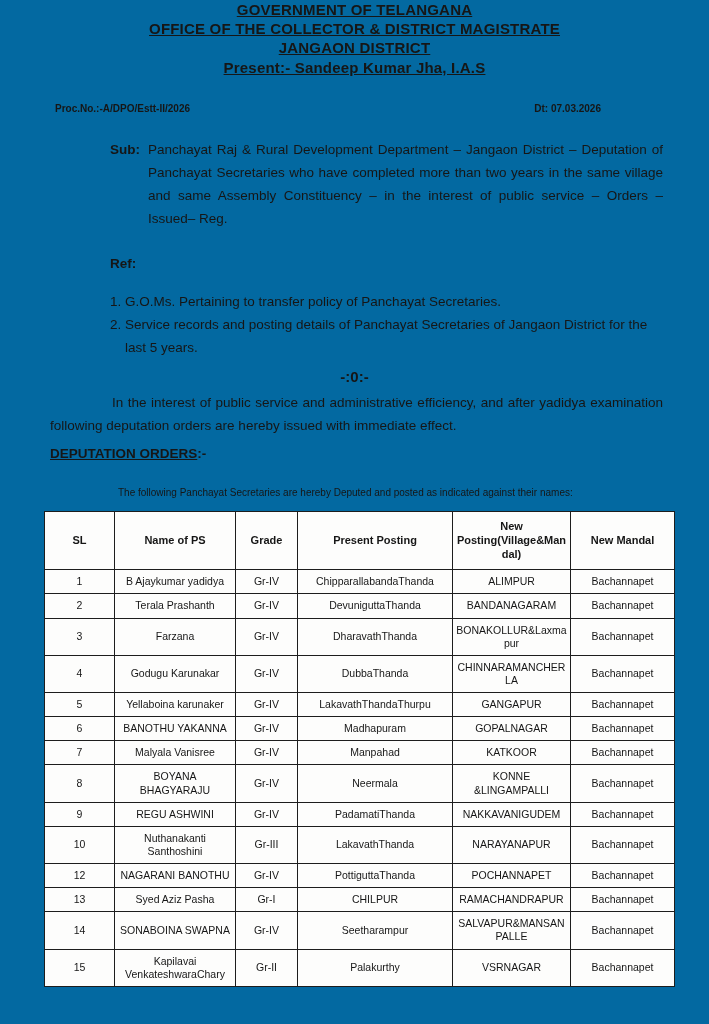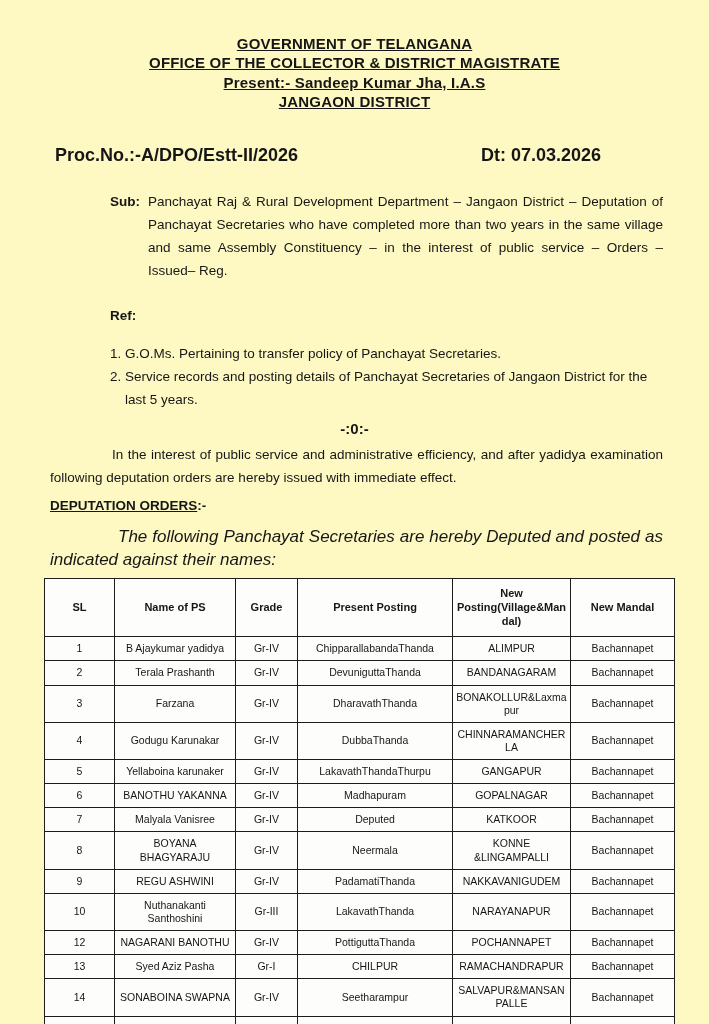--- a/index.html
+++ b/index.html
@@ -7,44 +7,43 @@
     background:#e9e9e9;
     font-family:"Liberation Sans", sans-serif;
     color:#161616;
     -webkit-font-smoothing:antialiased;
   }
   .page{
     position:relative;
     width:709px;
     height:1024px;
     margin:0 auto;
-    background:#fef9c3;
+    background:#0369a1;
     overflow:hidden;
     box-sizing:border-box;
-    padding-top:34px;
   }
   
   .letterhead{ text-align:center; }
   .letterhead .lh-line{
     font-weight:bold;
     font-size:15px;
     line-height:19px;
     text-decoration:underline;
     letter-spacing:.2px;
   }
   .letterhead .lh-present{ margin-top:1px; }
 
   
   .proc-row{
     display:flex;
     justify-content:space-between;
     padding:0 108px 0 55px;
-    margin-top:34px;
-    font-weight:bold;
-    font-size:18px;
+    margin-top:26px;
+    font-weight:bold;
+    font-size:10px;
   }
 
   
   .block{
     display:flex;
     padding:0 46px 0 110px;
     margin-top:24px;
     font-size:13.5px;
     line-height:23px;
   }
@@ -78,26 +77,25 @@
   .orders-heading{
     padding-left:50px;
     margin-top:9px;
     font-size:13.5px;
     font-weight:bold;
   }
   .orders-heading .uline{ text-decoration:underline; }
 
   .orders-intro{
     padding:0 46px 0 50px;
-    margin-top:12px;
-    font-size:17px;
+    margin-top:20px;
+    font-size:10px;
     line-height:23px;
     text-align:justify;
     text-indent:68px;
-    font-style:italic;
   }
 
   
   table.orders{
     border-collapse:collapse;
     table-layout:fixed;
     width:630px;
     margin:7px 0 0 44px;
     background:#fdfdfc;
   }
@@ -118,22 +116,22 @@
   }
 </style>
 </head>
 <body>
 
 <div class="page">
 
   <div class="letterhead">
     <div class="lh-line">GOVERNMENT OF TELANGANA</div>
     <div class="lh-line">OFFICE OF THE COLLECTOR &amp; DISTRICT MAGISTRATE</div>
+    <div class="lh-line">JANGAON DISTRICT</div>
     <div class="lh-line lh-present">Present:- Sandeep Kumar Jha, I.A.S</div>
-    <div class="lh-line">JANGAON DISTRICT</div>
   </div>
 
   <div class="proc-row">
     <span>Proc.No.:-A/DPO/Estt-II/2026</span>
     <span>Dt: 07.03.2026</span>
   </div>
 
   <div class="block">
     <span class="label">Sub:</span>
     <span class="body subject-text">Panchayat Raj &amp; Rural Development Department – Jangaon District – Deputation of Panchayat Secretaries who have completed more than two years in the same village and same Assembly Constituency – in the interest of public service – Orders – Issued– Reg.</span>
@@ -222,21 +220,21 @@
           <td>BANOTHU YAKANNA</td>
           <td>Gr-IV</td>
           <td>Madhapuram</td>
           <td>GOPALNAGAR</td>
           <td>Bachannapet</td>
         </tr>
         <tr>
           <td>7</td>
           <td>Malyala Vanisree</td>
           <td>Gr-IV</td>
-          <td>Deputed</td>
+          <td>Manpahad</td>
           <td>KATKOOR</td>
           <td>Bachannapet</td>
         </tr>
         <tr>
           <td>8</td>
           <td>BOYANA BHAGYARAJU</td>
           <td>Gr-IV</td>
           <td>Neermala</td>
           <td>KONNE &amp;LINGAMPALLI</td>
           <td>Bachannapet</td>

